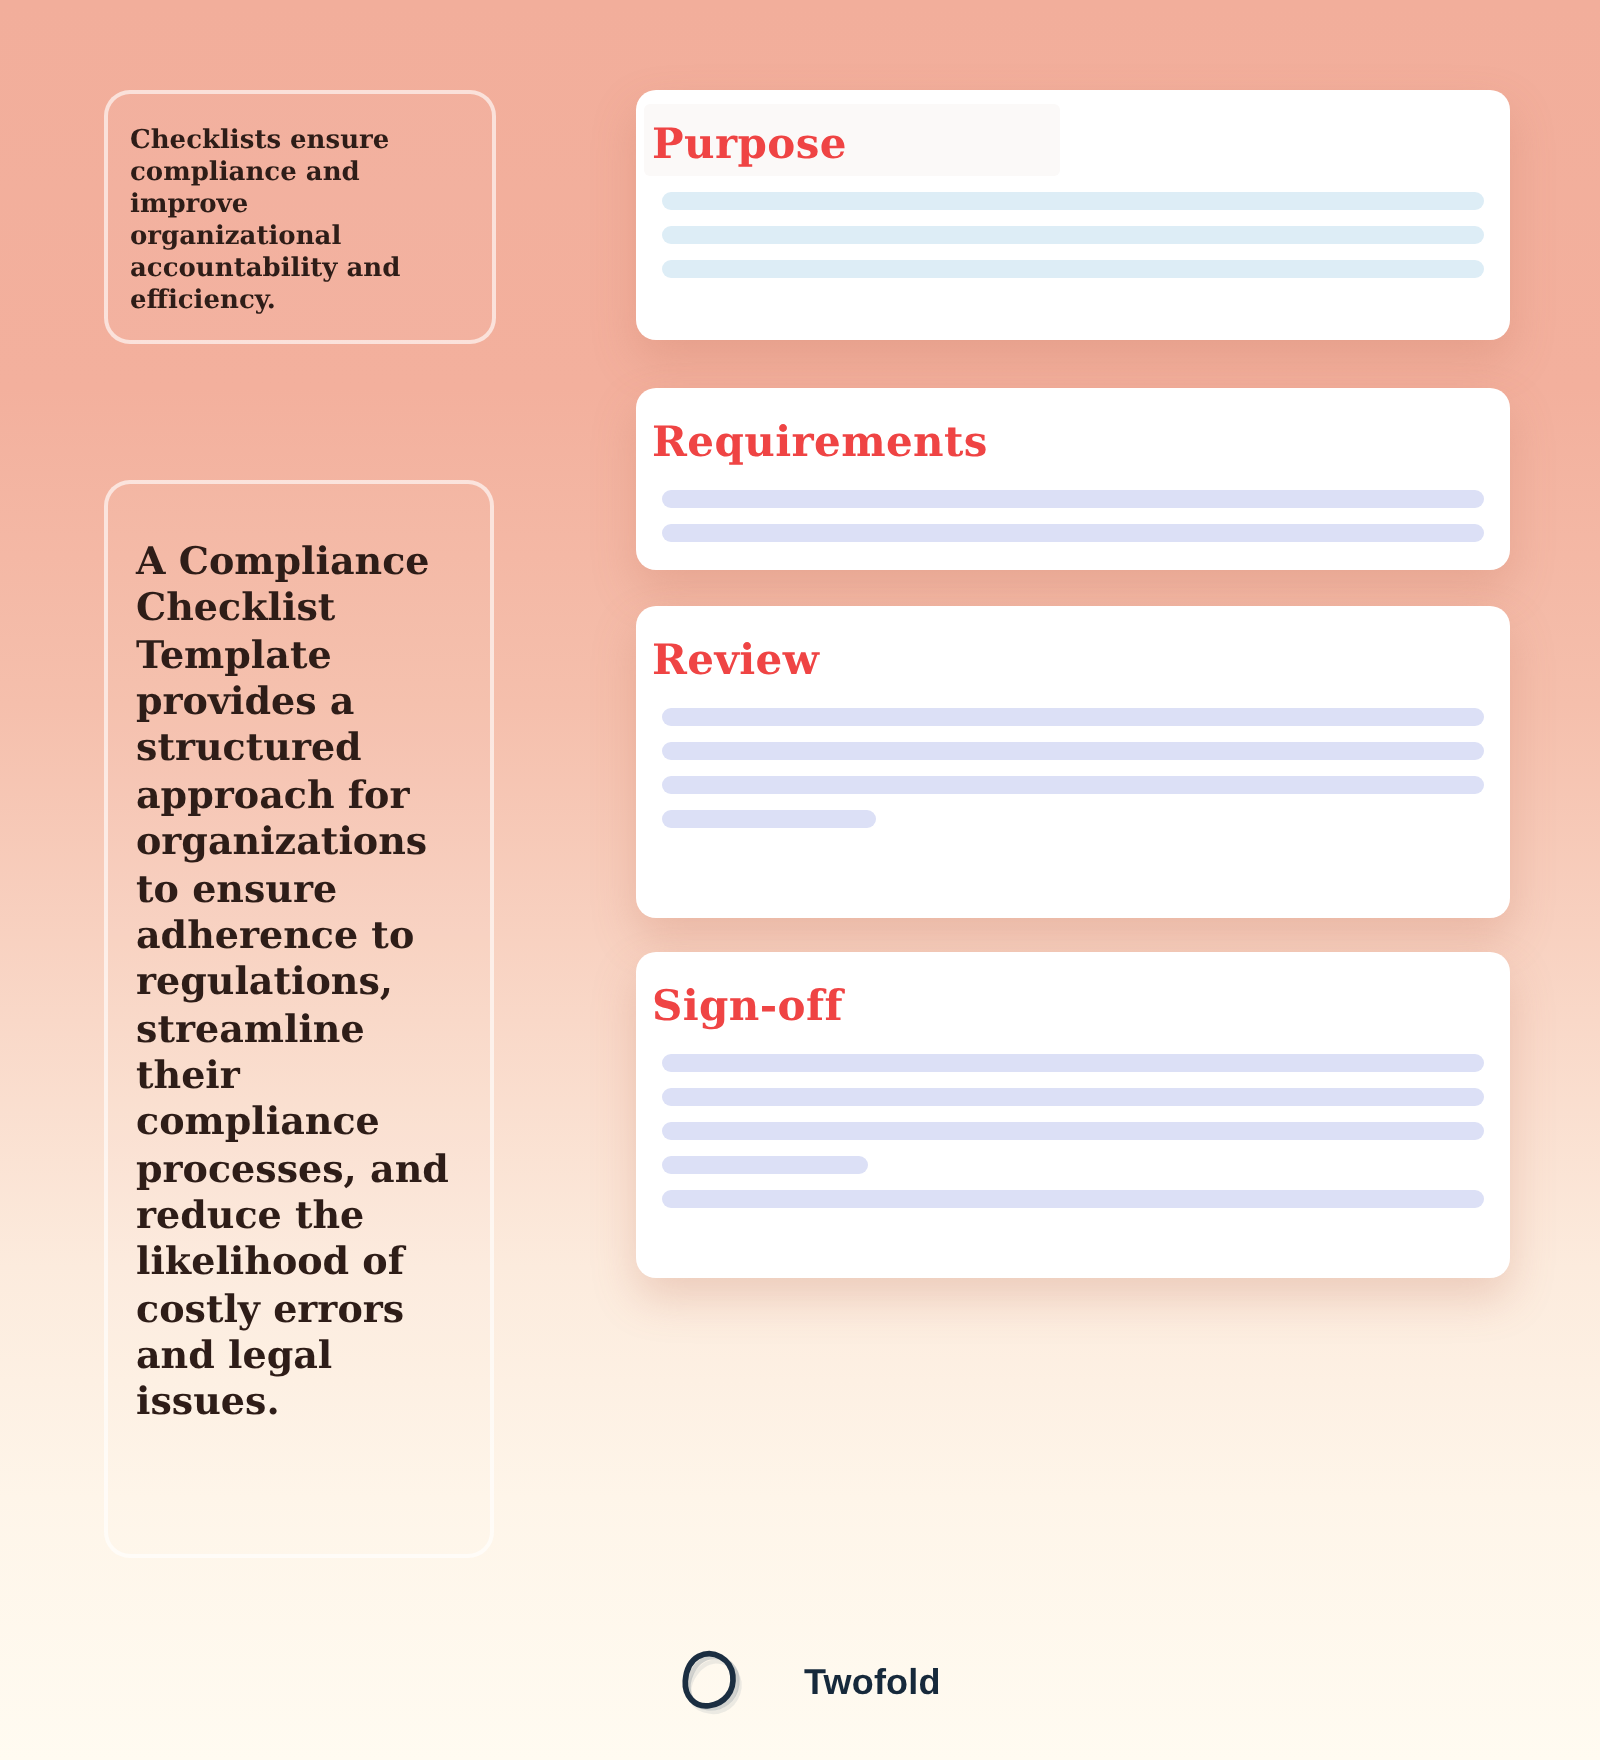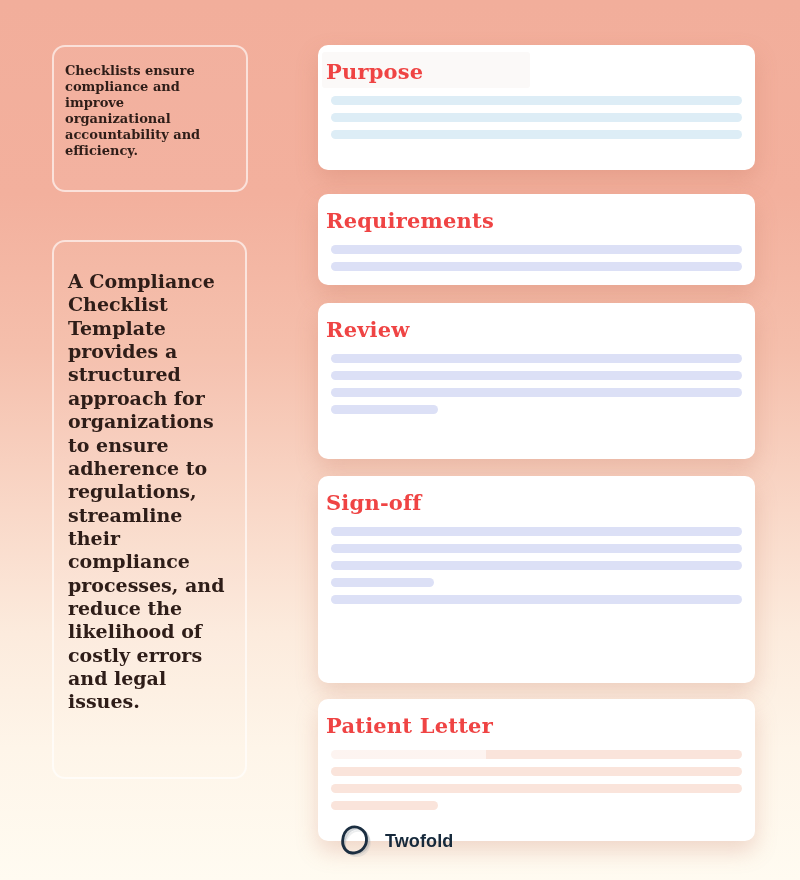--- a/index.html
+++ b/index.html
@@ -14,21 +14,21 @@
 
   
   .note {
     position: absolute; left: 52px;
     border: 2px solid rgba(255,255,255,0.62);
     border-radius: 13px;
     color: #2E1D18;
     background: rgba(255,255,255,0.03);
   }
   .note-small {
-    top: 45px; width: 196px; height: 147px;
+    top: 45px; width: 196px; height: 127px;
     padding: 16px 12px 0 11px;
     font-size: 13px; line-height: 1.23; font-weight: 600;
   }
   .note-large {
     top: 240px; width: 195px; height: 539px;
     padding: 28px 8px 0 14px;
     font-size: 19px; line-height: 1.23; font-weight: 700;
   }
 
   
@@ -37,21 +37,21 @@
     position: relative;
     background: #FFFFFF;
     border-radius: 10px;
     box-shadow: 0 10px 22px rgba(193,112,88,0.26);
     padding: 12px 13px 0 13px;
     overflow: hidden;
   }
   .card-0 { height: 125px; margin-bottom: 24px; }
   .card-1 { height: 91px;  margin-bottom: 18px; }
   .card-2 { height: 156px; margin-bottom: 17px; }
-  .card-3 { height: 207px; margin-bottom: 16px; }
+  .card-3 { height: 163px; margin-bottom: 16px; }
   .card-4 { height: 142px; margin-bottom: 0; }
   .card-title {
     position: relative; z-index: 2;
     font-size: 21px; font-weight: 700; color: #ef4444;
     line-height: 28px; margin: 1px 0 10px -5px;
     letter-spacing: 0.2px;
   }
   .bar {
     height: 9px; border-radius: 5px; margin-bottom: 8px;
   }
@@ -61,21 +61,21 @@
   }
   .letter-highlight {
     position: absolute; left: 0; top: 0; width: 168px; height: 62px;
     background: linear-gradient(180deg, rgba(255,255,255,0) 70%, rgba(255,255,255,0.6) 78%, rgba(255,255,255,0.6) 100%);
     z-index: 2; pointer-events: none;
   }
 
   
   .brand {
     position: absolute; left: 336px; top: 822px;
-    display: flex; align-items: center; gap: 11px;
+    display: flex; align-items: center; gap: 28px;
     cursor: pointer;
   }
   .brand-name {
     font-family: "Liberation Sans", "DejaVu Sans", sans-serif;
     font-size: 18px; font-weight: 700; color: #16293B;
     letter-spacing: 0.1px;
   }
   .brand-icon { width: 38px; height: 38px; display: block; }
 </style>
 </head>
@@ -123,30 +123,20 @@
     <div class="card-title">Sign-off</div>
     <div class="bars">
         <div class="bar" style="width: 100%; background: rgb(220, 224, 246);"></div>
         <div class="bar" style="width: 100%; background: rgb(220, 224, 246);"></div>
         <div class="bar" style="width: 100%; background: rgb(220, 224, 246);"></div>
         <div class="bar" style="width: 25%; background: rgb(220, 224, 246);"></div>
         <div class="bar" style="width: 100%; background: rgb(220, 224, 246);"></div>
       </div>
   </div>
 
-  <div class="card card-4">
-    <div class="letter-highlight"></div>
-    <div class="card-title">Patient Letter</div>
-    <div class="bars">
-        <div class="bar" style="width: 100%; background: rgb(250, 228, 219);"></div>
-        <div class="bar" style="width: 100%; background: rgb(250, 228, 219);"></div>
-        <div class="bar" style="width: 100%; background: rgb(250, 228, 219);"></div>
-        <div class="bar" style="width: 26%; background: rgb(250, 228, 219);"></div>
-      </div>
-  </div>
 
 </div>
 
 <div class="brand">
   <svg class="brand-icon" viewBox="0 0 40 40" fill="none" xmlns="http://www.w3.org/2000/svg">
 
     <g transform="rotate(14 20 20) translate(2.2 1.2)">
       <path d="M14 6.5 C 22 2.5, 31 8, 32 16.5 C 33 25, 27.5 31.5, 19.5 32.5 C 12 33.5, 6.5 27.5, 7 19.5 C 7.4 14, 9.5 9, 14 6.5 Z" stroke="#8A949C" stroke-width="2.4" opacity="0.38"></path>
     </g>
     <g transform="rotate(26 20 20) translate(4 2.4)">

